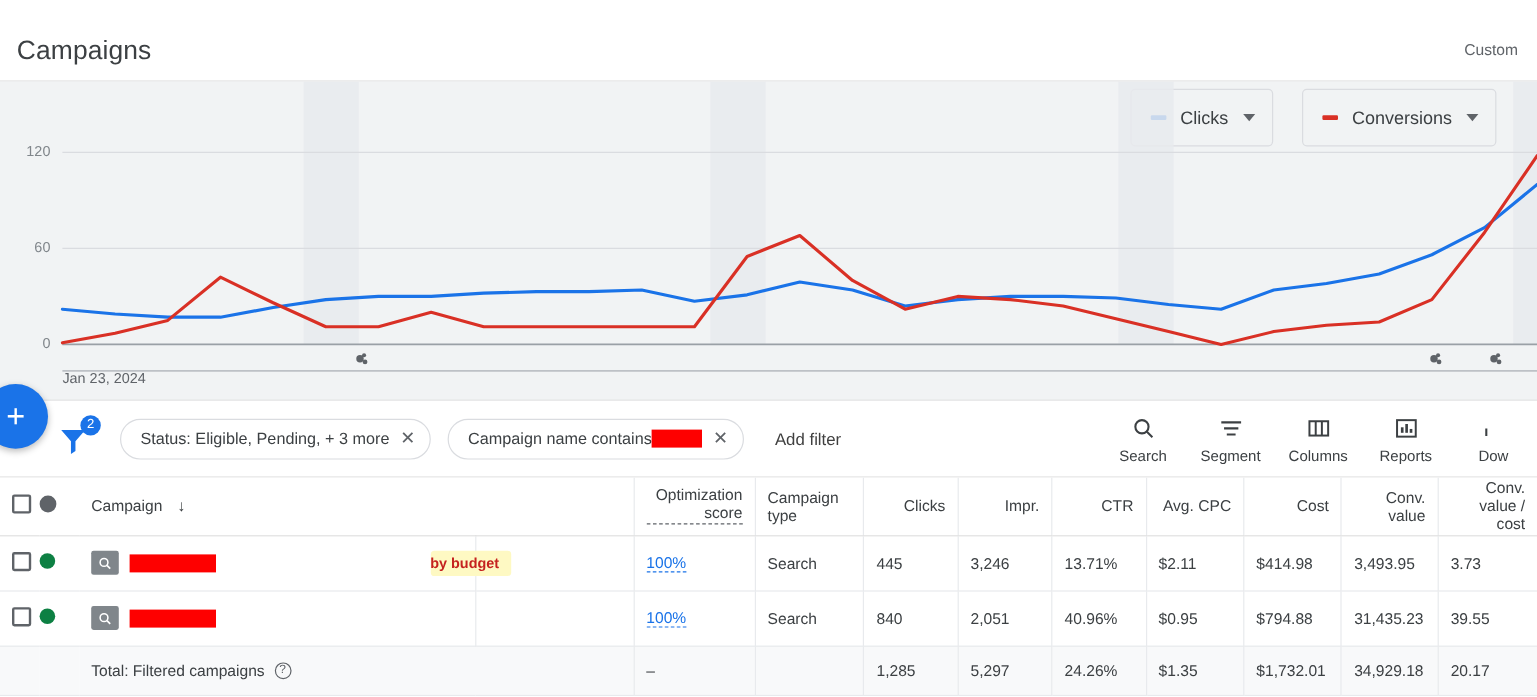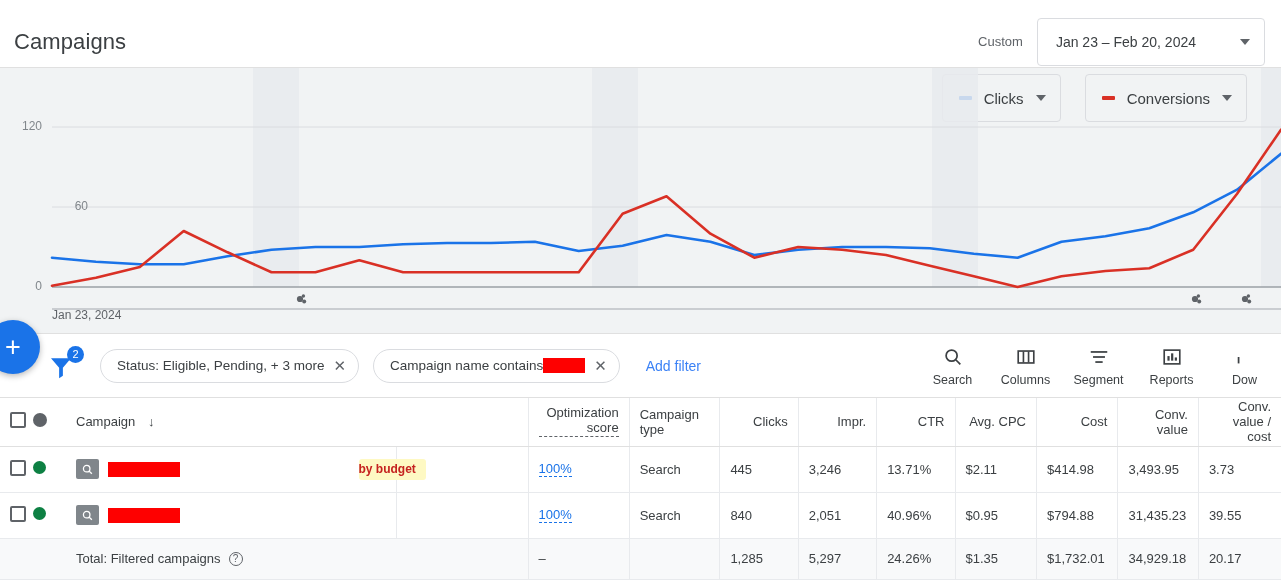--- a/index.html
+++ b/index.html
@@ -74,21 +74,21 @@
     display: flex; align-items: center; justify-content: center; font-weight: 500;
   }
   .chip {
     display: flex; align-items: center; gap: 9px;
     border: 1px solid #dadce0; border-radius: 18px; height: 34px;
     padding: 0 12px 0 16px; margin-left: 14px; background: #fff; cursor: pointer;
   }
   .chip-text { font-size: 13.5px; color: #3c4043; white-space: nowrap; text-align: center; }
   .redact { display: inline-block; background: #fe0000; height: 15px; width: 42px; vertical-align: middle; }
   .chip-x { font-size: 15px; color: #5f6368; line-height: 1; }
-  .addfilter { font-size: 14px; color: #3b82f6; margin-left: 26px; cursor: pointer; }
+  .addfilter { font-size: 14px; color: #404040; margin-left: 26px; cursor: pointer; }
 
   .tools { position: absolute; right: 0px; top: 6px; display: flex; gap: 0px; }
   .tool {
     width: 73px; display: flex; flex-direction: column; align-items: center;
     gap: 5px; cursor: pointer; padding-top: 6px;
   }
   .tool-label { font-size: 12.5px; color: #3c4043; white-space: nowrap; }
 
   
   .table-wrap { position: absolute; top: 398px; left: 0; width: 1281px; height: 183px; background: #fff; }
@@ -164,24 +164,20 @@
 </style>
 </head>
 <body>
 
 <div class="page">
 
   <div class="header">
     <div class="page-title">Campaigns</div>
     <div class="daterange-wrap">
       <div class="daterange-label">Custom</div>
-      <div class="daterange-box">
-        <span class="daterange-text">Jan 23 – Feb 20, 2024</span>
-        <span class="caret"></span>
-      </div>
     </div>
   </div>
 
   <div class="chart-region">
 
     <div class="metric-btns">
       <div class="metric-btn">
         <span class="metric-dash" id="dash0" style="background: rgb(26, 115, 232);"></span>
         <span class="metric-label">Clicks</span>
         <span class="caret"></span>
@@ -215,21 +211,21 @@
             <circle cx="4.2" cy="2.6" r="2" fill="#5f6368"></circle>
             <circle cx="3.4" cy="-3" r="1.7" fill="#5f6368"></circle>
           </g>
           <g transform="translate(1245,231)">
             <circle cx="0" cy="0" r="3.1" fill="#5f6368"></circle>
             <circle cx="4.2" cy="2.6" r="2" fill="#5f6368"></circle>
             <circle cx="3.4" cy="-3" r="1.7" fill="#5f6368"></circle>
           </g>
         </svg>
       <div class="ytick" id="ytick0" style="left: 0px; top: 51px;">120</div>
-      <div class="ytick" id="ytick1" style="left: 0px; top: 131px; margin-left: 46px;">60</div>
+      <div class="ytick" id="ytick1" style="left: 0px; top: 131px;">60</div>
       <div class="ytick" id="ytick2" style="left: 0px; top: 211px;">0</div>
     </div>
 
     <div class="axis-start-label">Jan 23, 2024</div>
   </div>
 
   <div class="filterbar">
 
     <div class="filter-icon-wrap">
       <svg width="30" height="30" viewBox="0 0 24 24" style="margin-top:6px">
@@ -253,33 +249,33 @@
     <div class="tools">
       <div class="tool">
         <svg width="22" height="22" viewBox="0 0 24 24">
           <circle cx="10.5" cy="10.5" r="6" fill="none" stroke="#3c4043" stroke-width="1.9"></circle>
           <line x1="15" y1="15" x2="20" y2="20" stroke="#3c4043" stroke-width="1.9"></line>
         </svg>
         <span class="tool-label">Search</span>
       </div>
       <div class="tool">
         <svg width="22" height="22" viewBox="0 0 24 24">
+          <line x1="3" y1="6.5" x2="21" y2="6.5" stroke="#3c4043" stroke-width="1.9"></line>
+          <line x1="5.5" y1="12" x2="18.5" y2="12" stroke="#3c4043" stroke-width="1.9"></line>
+          <line x1="8" y1="17.5" x2="16" y2="17.5" stroke="#3c4043" stroke-width="1.9"></line>
+        </svg>
+        <span class="tool-label">Segment</span>
+      </div>
+      <div class="tool">
+        <svg width="22" height="22" viewBox="0 0 24 24">
           <rect x="3.5" y="5.5" width="17" height="13" fill="none" stroke="#3c4043" stroke-width="1.8"></rect>
           <line x1="9.2" y1="6" x2="9.2" y2="18" stroke="#3c4043" stroke-width="1.8"></line>
           <line x1="14.8" y1="6" x2="14.8" y2="18" stroke="#3c4043" stroke-width="1.8"></line>
         </svg>
         <span class="tool-label">Columns</span>
-      </div>
-      <div class="tool">
-        <svg width="22" height="22" viewBox="0 0 24 24">
-          <line x1="3" y1="6.5" x2="21" y2="6.5" stroke="#3c4043" stroke-width="1.9"></line>
-          <line x1="5.5" y1="12" x2="18.5" y2="12" stroke="#3c4043" stroke-width="1.9"></line>
-          <line x1="8" y1="17.5" x2="16" y2="17.5" stroke="#3c4043" stroke-width="1.9"></line>
-        </svg>
-        <span class="tool-label">Segment</span>
       </div>
       <div class="tool">
         <svg width="22" height="22" viewBox="0 0 24 24">
           <rect x="3.5" y="4.5" width="17" height="15" fill="none" stroke="#3c4043" stroke-width="1.8"></rect>
           <rect x="7" y="11" width="2.4" height="5" fill="#3c4043"></rect>
           <rect x="11" y="8" width="2.4" height="8" fill="#3c4043"></rect>
           <rect x="15" y="12.5" width="2.4" height="3.5" fill="#3c4043"></rect>
         </svg>
         <span class="tool-label">Reports</span>
       </div>

